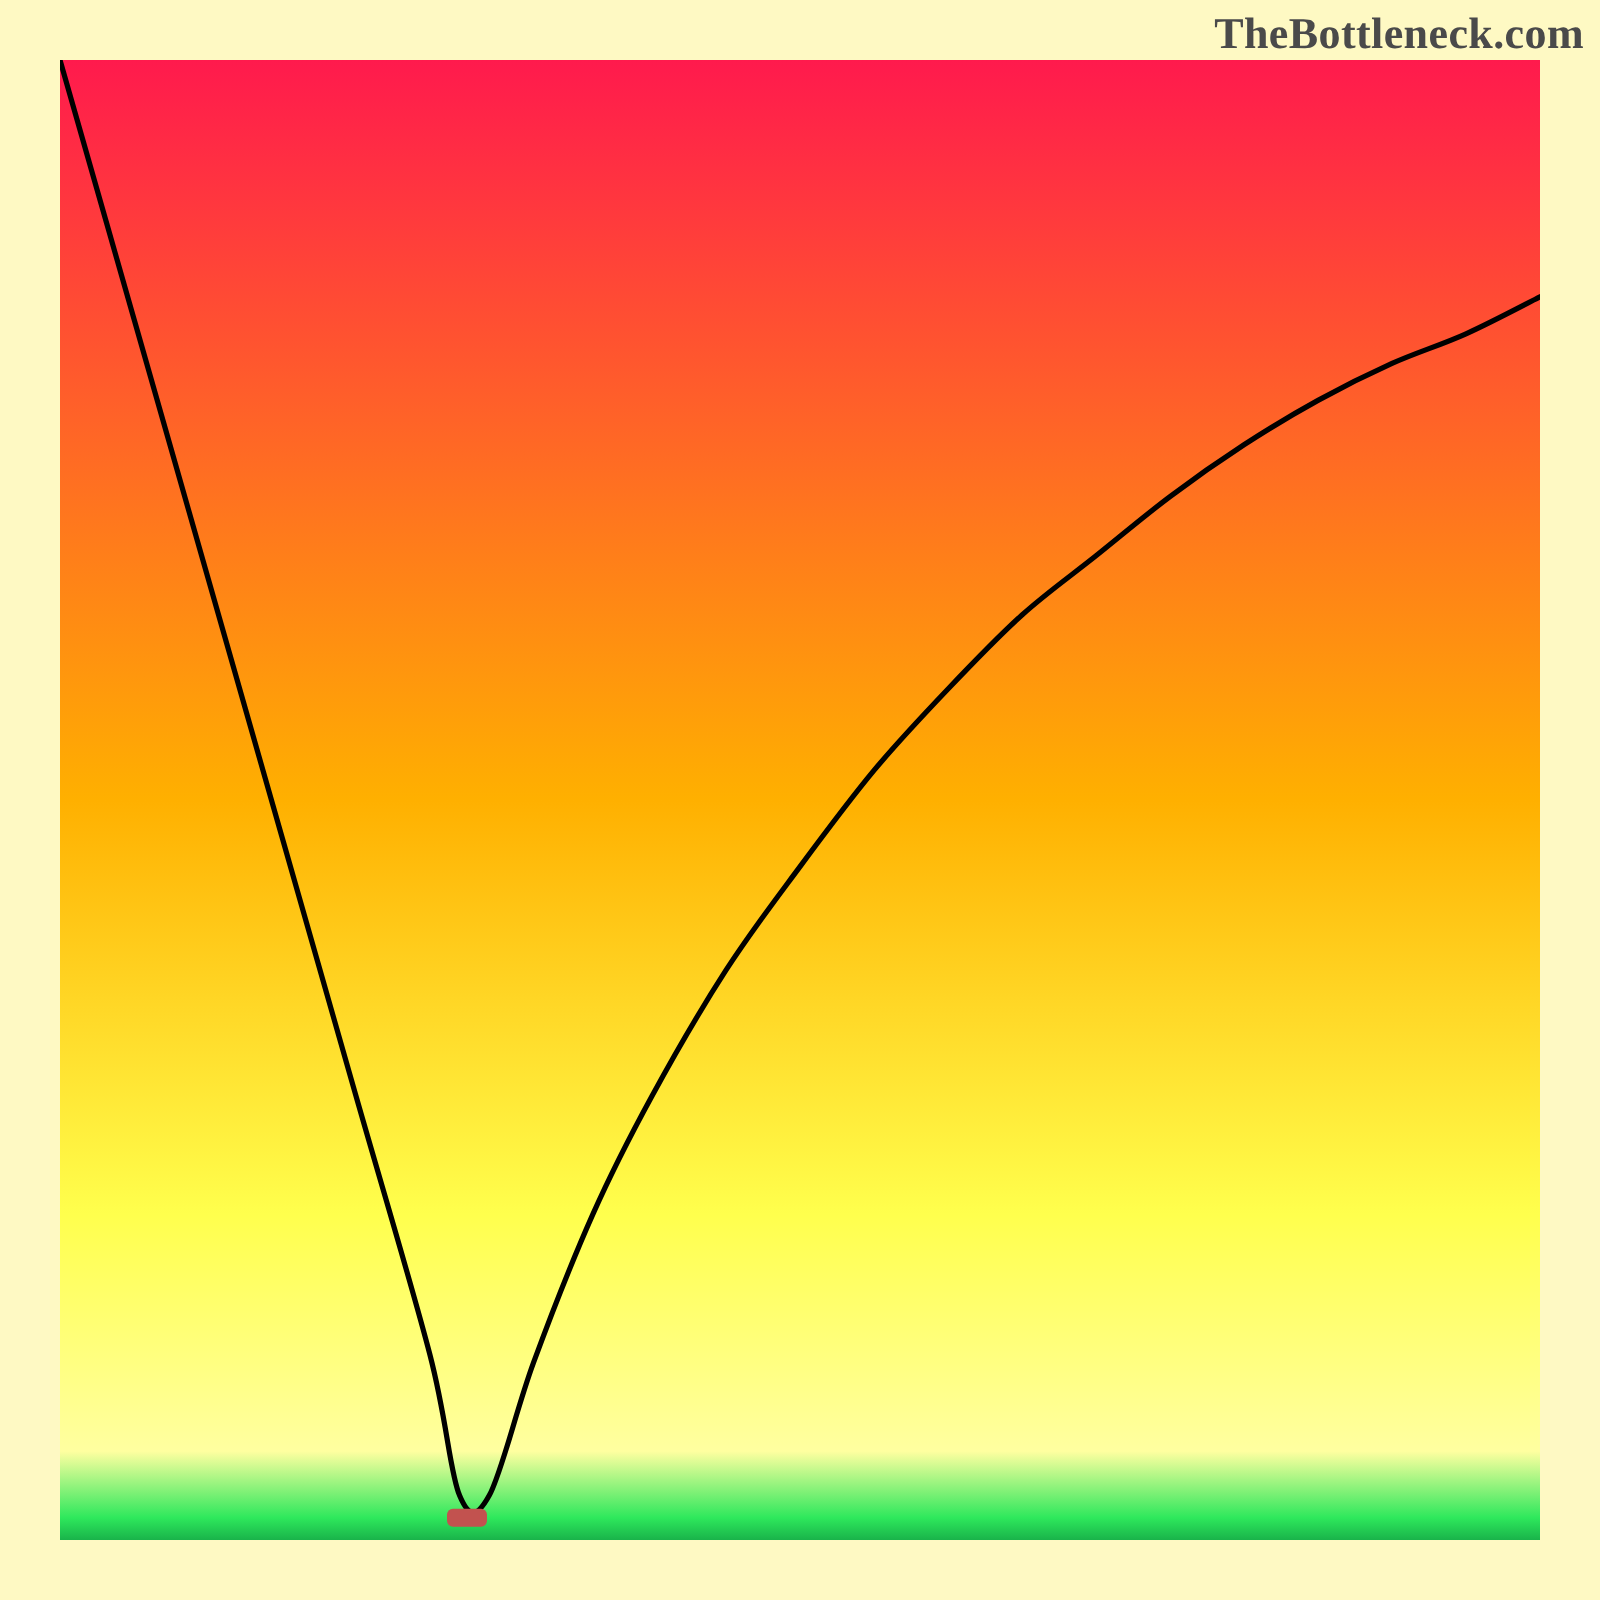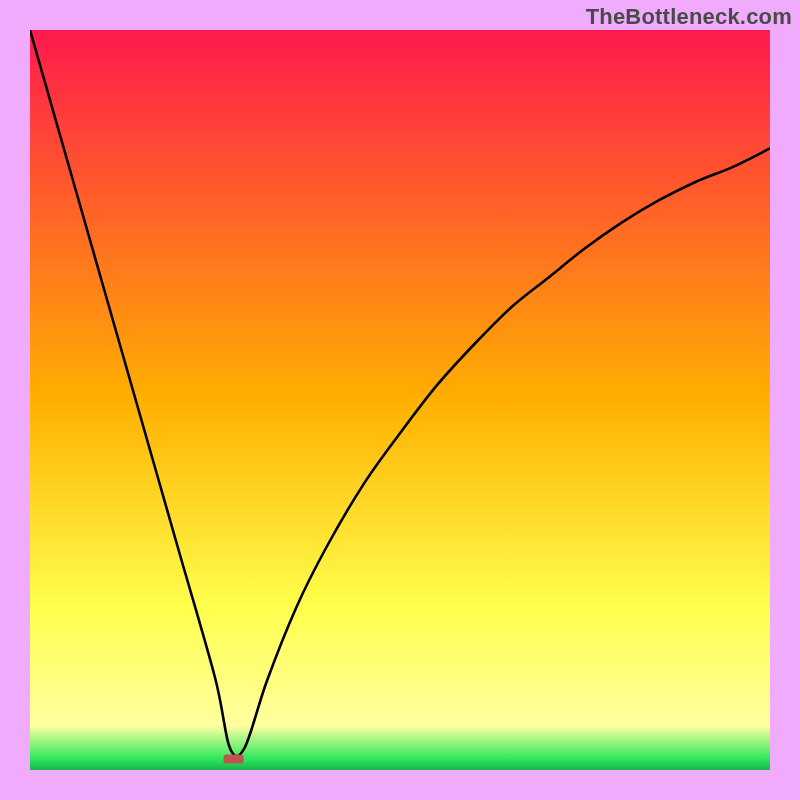--- a/index.html
+++ b/index.html
@@ -6,23 +6,24 @@
     margin: 0;
     padding: 0;
     width: 800px;
     height: 800px;
     overflow: hidden;
     font-family: Arial, Helvetica, sans-serif;
   }
   .frame {
     width: 800px;
     height: 800px;
-    background: #f0abfc;
+    background: #fef9c3;
     position: relative;
     box-sizing: border-box;
+    font-family: Liberation Serif, serif;
   }
   .plot {
     position: absolute;
     left: 30px;
     top: 30px;
     width: 740px;
     height: 740px;
   }
   .watermark {
     position: absolute;

